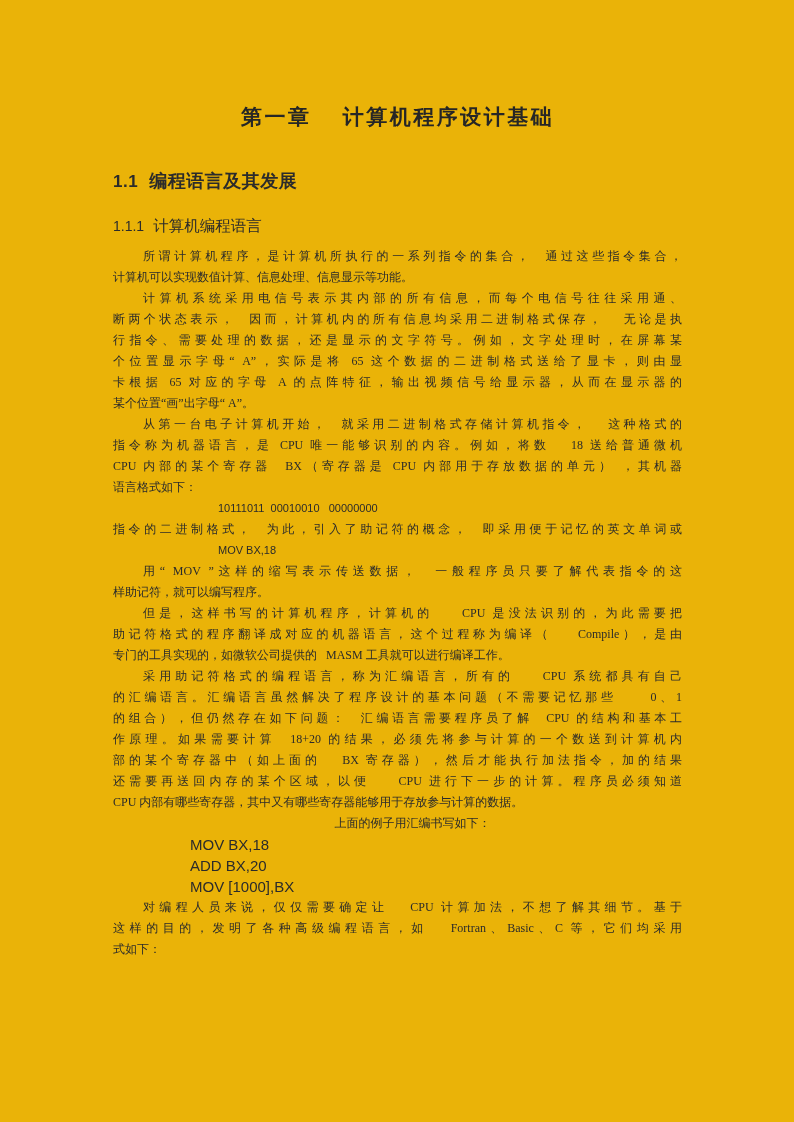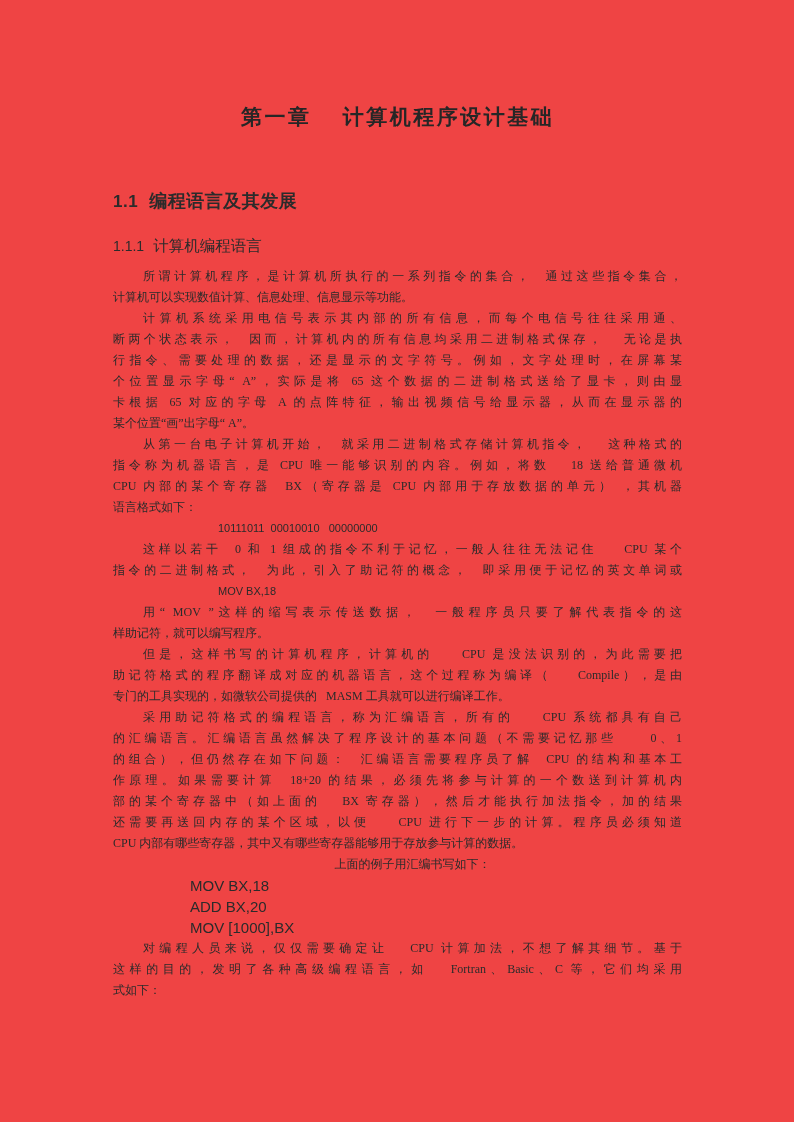--- a/index.html
+++ b/index.html
@@ -1,21 +1,21 @@
 <!DOCTYPE html>
 <html><head>
 <meta charset="utf-8">
 <style>
   * { margin: 0; padding: 0; box-sizing: border-box; }
   html, body { background: #ffffff; }
   .page {
     position: relative;
     width: 794px;
     height: 1122px;
-    background: #ef4444;
+    background: #eab308;
     overflow: hidden;
     font-family: "Liberation Serif", serif;
     color: #2b2b2b;
   }
   .content {
     position: absolute;
     left: 113px;
     top: 0;
     width: 569px;
     padding-top: 104px;
@@ -23,21 +23,21 @@
   .chapter-title {
     font-size: 21px;
     line-height: 27px;
     font-weight: 700;
     text-align: center;
     letter-spacing: 2.5px;
     white-space: pre;
     color: #262626;
   }
   .section-heading {
-    margin-top: 60px;
+    margin-top: 40px;
     font-size: 18px;
     line-height: 21px;
     font-weight: 700;
     letter-spacing: 0.5px;
   }
   .section-heading .hnum {
     font-family: "Liberation Sans", sans-serif;
     font-size: 17px;
     font-weight: 700;
     margin-right: 11px;
@@ -97,21 +97,20 @@
         <div class="line fill">断两个状态表示，  因而，计算机内的所有信息均采用二进制格式保存，   无论是执</div>
         <div class="line fill">行指令、需要处理的数据，还是显示的文字符号。例如，文字处理时，在屏幕某</div>
         <div class="line fill">个位置显示字母“ A”，实际是将 65 这个数据的二进制格式送给了显卡，则由显</div>
         <div class="line fill">卡根据 65 对应的字母 A 的点阵特征，输出视频信号给显示器，从而在显示器的</div>
         <div class="line">某个位置“画”出字母“ A”。</div>
         <div class="line indent fill">从第一台电子计算机开始，  就采用二进制格式存储计算机指令，   这种格式的</div>
         <div class="line fill">指令称为机器语言，是 CPU 唯一能够识别的内容。例如，将数   18 送给普通微机</div>
         <div class="line fill">CPU 内部的某个寄存器  BX（寄存器是 CPU 内部用于存放数据的单元） ，其机器</div>
         <div class="line">语言格式如下：</div>
         <div class="line code-a">10111011  00010010   00000000</div>
-        <div class="line indent fill">这样以若干  0 和 1 组成的指令不利于记忆，一般人往往无法记住    CPU 某个</div>
         <div class="line fill">指令的二进制格式，  为此，引入了助记符的概念，  即采用便于记忆的英文单词或</div>
         <div class="line code-a">MOV BX,18</div>
         <div class="line indent fill">用“ MOV ”这样的缩写表示传送数据，  一般程序员只要了解代表指令的这</div>
         <div class="line">样助记符，就可以编写程序。</div>
         <div class="line indent fill">但是，这样书写的计算机程序，计算机的    CPU 是没法识别的，为此需要把</div>
         <div class="line fill">助记符格式的程序翻译成对应的机器语言，这个过程称为编译（    Compile），是由</div>
         <div class="line">专门的工具实现的，如微软公司提供的   MASM 工具就可以进行编译工作。</div>
         <div class="line indent fill">采用助记符格式的编程语言，称为汇编语言，所有的    CPU 系统都具有自己</div>
         <div class="line fill">的汇编语言。汇编语言虽然解决了程序设计的基本问题（不需要记忆那些     0、1</div>
         <div class="line fill">的组合），但仍然存在如下问题：  汇编语言需要程序员了解  CPU 的结构和基本工</div>

